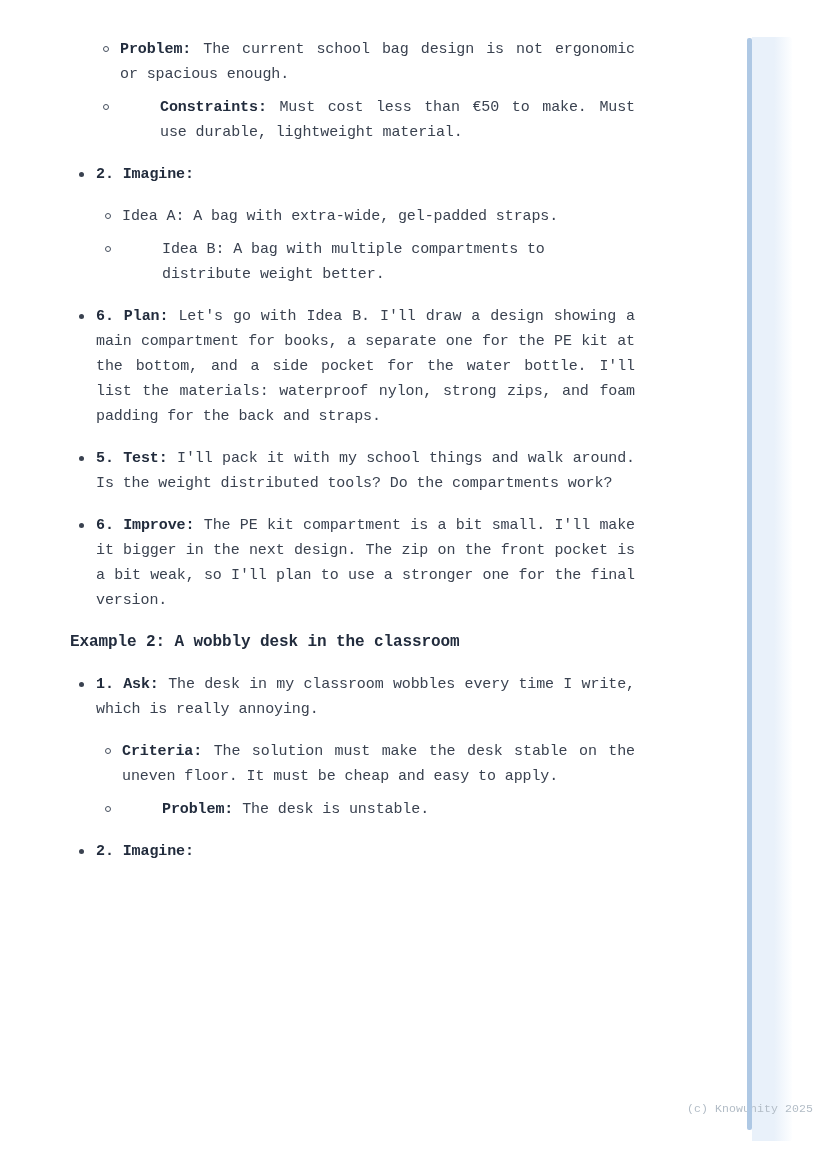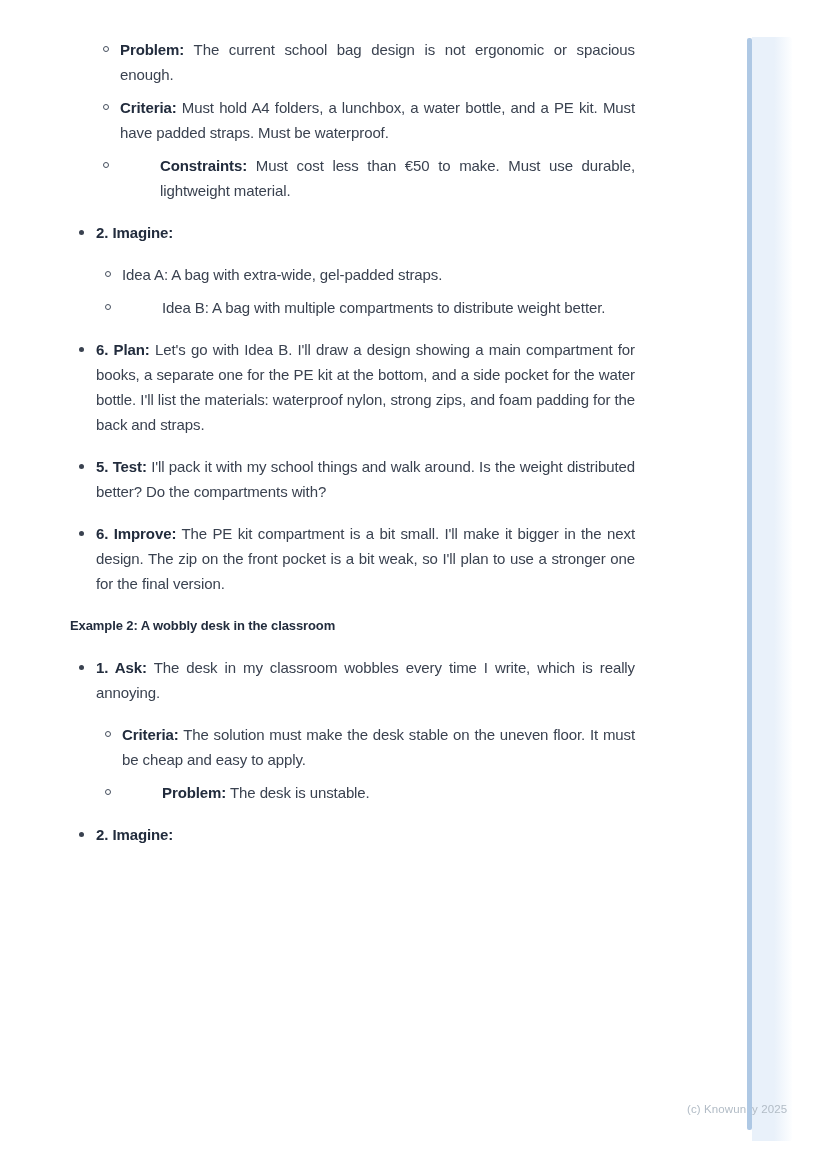--- a/index.html
+++ b/index.html
@@ -1,18 +1,18 @@
 <!DOCTYPE html>
 <html><head>
 <meta charset="utf-8">
 <style>
   html, body { margin:0; padding:0; background:#ffffff; }
   .screen {
     position:relative; width:828px; height:1171px; background:#ffffff; overflow:hidden;
-    font-family:Liberation Sans, sans-serif;
+    font-family:Liberation Mono, monospace;
   }
   .content {
     position:absolute; left:70px; top:37px; width:565px;
     font-size:15px; line-height:25px; color:#3a4250; letter-spacing:-0.1px;
   }
   .content b { color:#222c3d; font-weight:700; }
   .just { text-align:justify; }
   .body { flex:1 1 auto; min-width:0; }
 
   
@@ -29,21 +29,21 @@
   .ul2.nested { margin-left:9px; margin-top:17px; }
   .li2 { display:flex; margin-bottom:8px; }
   .li2:last-child { margin-bottom:0;gap:40px; }
   .m2 { flex:0 0 17px; }
   .m2::before {
     content:""; display:block; width:6px; height:6px; border-radius:50%;
     border:1.5px solid #47505f; box-sizing:border-box; margin-top:9px;
   }
 
   .h2x {
-    font-size:13px; line-height:25px; font-weight:700; color:#222c3d;
+    font-size:16px; line-height:25px; font-weight:700; color:#222c3d;
     margin:0 0 17px 0; letter-spacing:-0.1px;
   }
 
   
   .side-panel {
     position:absolute; left:752px; top:37px; width:40px; height:1104px; z-index:1;
     background:linear-gradient(90deg, #e9f1fa 0%, #e9f1fa 55%, #fdfeff 100%);
     border-top-right-radius:3px; border-bottom-right-radius:3px;
   }
   .scrollbar {
@@ -62,27 +62,20 @@
 
 <div class="screen">
   <div class="content">
 
     <div class="ul2 standalone">
       <div class="li2">
         <span class="m2"></span>
         <div class="body just">
           <b>Problem:</b>
           <span>The current school bag design is not ergonomic or spacious enough.</span>
-        </div>
-      </div>
-      <div class="li2">
-        <span class="m2"></span>
-        <div class="body just">
-          <b>Criteria:</b>
-          <span>Must hold A4 folders, a lunchbox, a water bottle, and a PE kit. Must have padded straps. Must be waterproof.</span>
         </div>
       </div>
       <div class="li2">
         <span class="m2"></span>
         <div class="body just">
           <b>Constraints:</b>
           <span>Must cost less than €50 to make. Must use durable, lightweight material.</span>
         </div>
       </div>
     </div>
@@ -110,21 +103,21 @@
         <b>6. Plan:</b>
         <span>Let's go with Idea B. I'll draw a design showing a main compartment for books, a separate one for the PE kit at the bottom, and a side pocket for the water bottle. I'll list the materials: waterproof nylon, strong zips, and foam padding for the back and straps.</span>
       </div>
     </div>
 
 
     <div class="li1">
       <span class="m1"></span>
       <div class="body just">
         <b>5. Test:</b>
-        <span>I'll pack it with my school things and walk around. Is the weight distributed better? Do the compartments with?</span>
+        <span>I'll pack it with my school things and walk around. Is the weight distributed tools? Do the compartments work?</span>
       </div>
     </div>
 
     <div class="li1">
       <span class="m1"></span>
       <div class="body just">
         <b>6. Improve:</b>
         <span>The PE kit compartment is a bit small. I'll make it bigger in the next design. The zip on the front pocket is a bit weak, so I'll plan to use a stronger one for the final version.</span>
       </div>
     </div>

